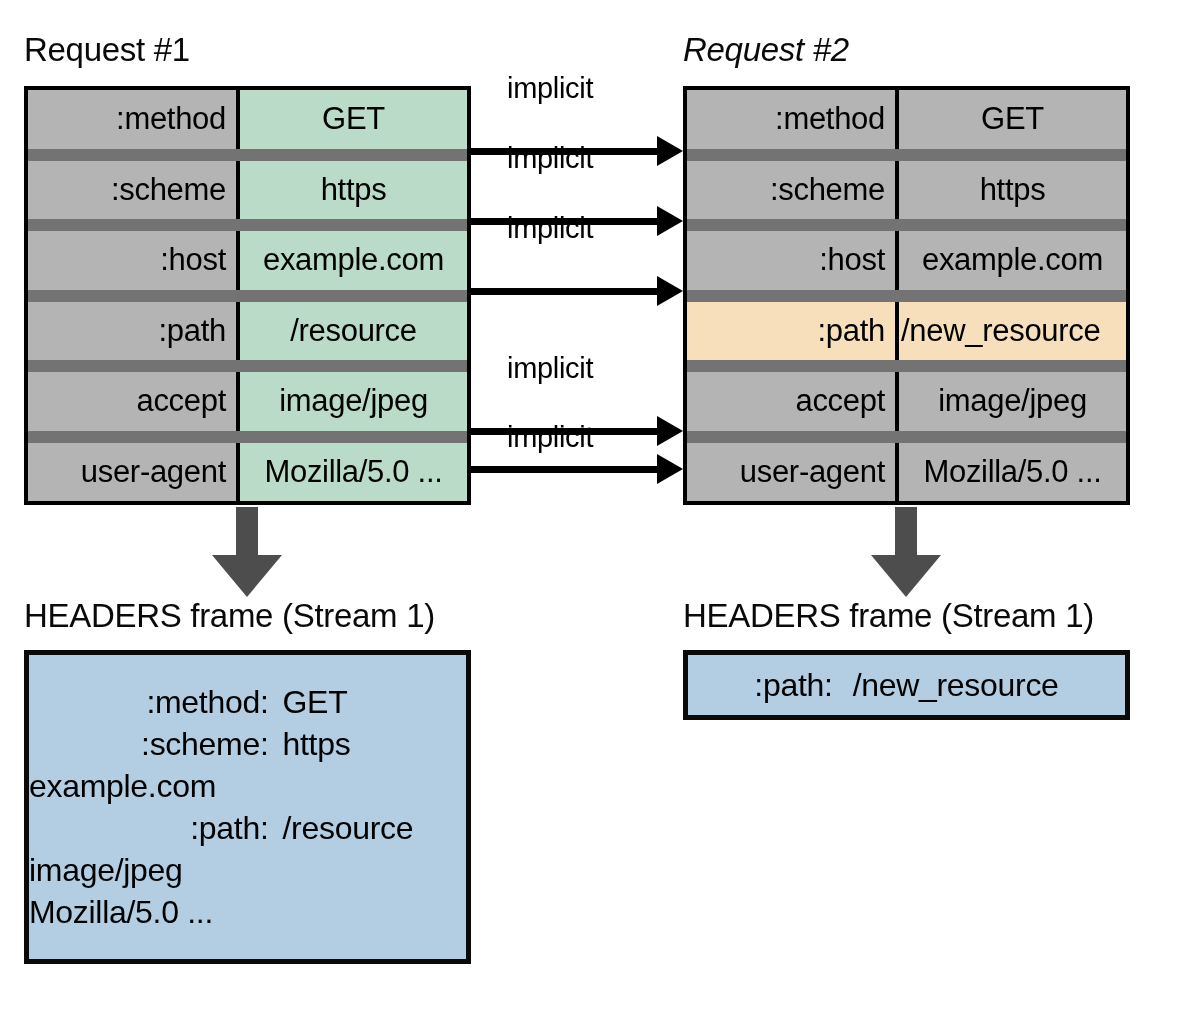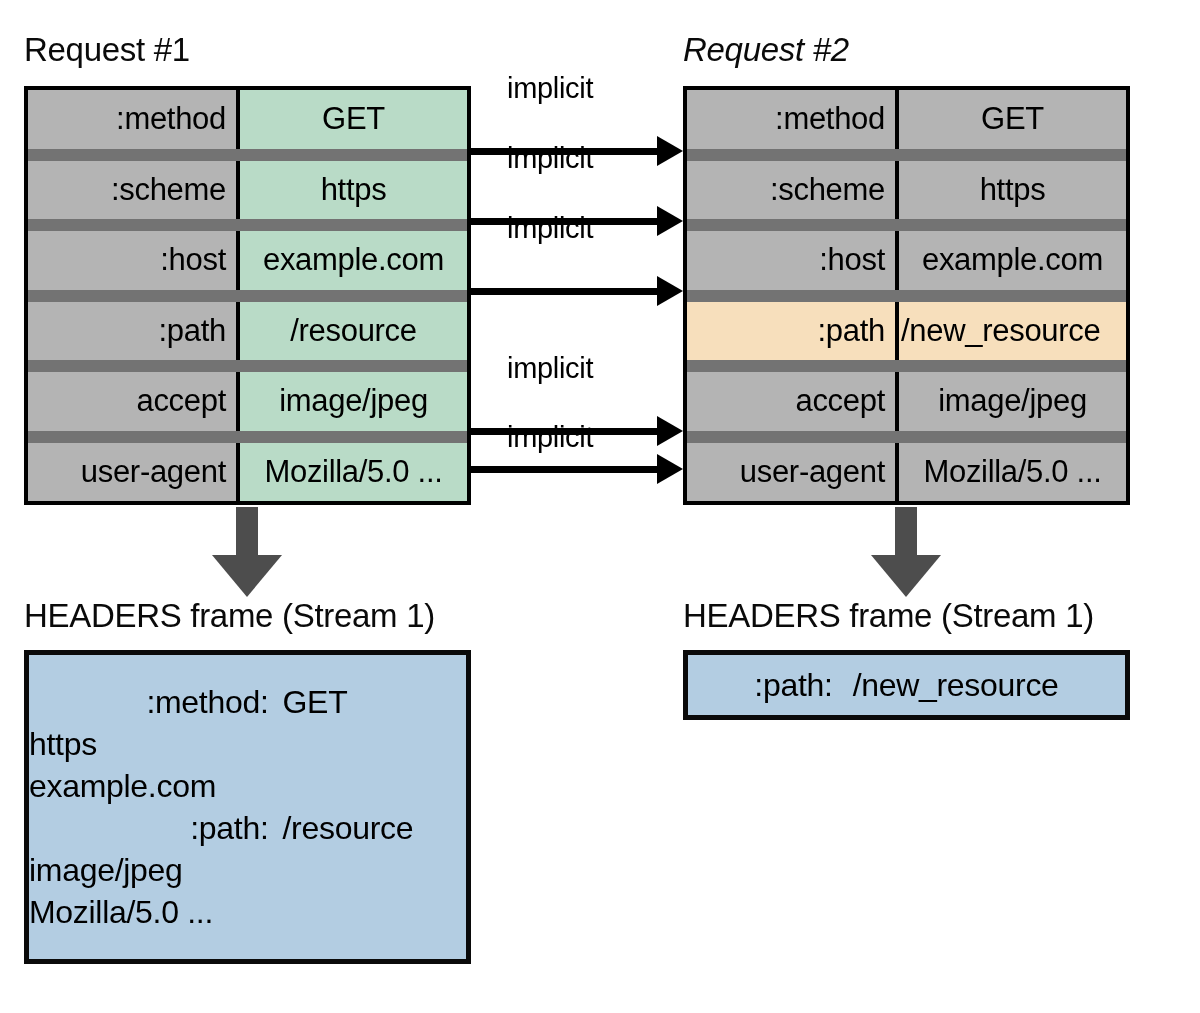--- a/index.html
+++ b/index.html
@@ -239,20 +239,21 @@
 
   <div class="caption" style="left:24px;top:599px;">HEADERS frame (Stream 1)</div>
   <div class="caption" style="left:683px;top:599px;">HEADERS frame (Stream 1)</div>
 
   <div class="frame" id="frame-left">
     <div class="hrow">
       <span class="hkey">:method:</span>
       <span class="hval">GET</span>
     </div>
     <div class="hrow">
+      <span class="hkey">:scheme:</span>
       <span class="hval">https</span>
     </div>
     <div class="hrow">
       <span class="hval">example.com</span>
     </div>
     <div class="hrow">
       <span class="hkey">:path:</span>
       <span class="hval">/resource</span>
     </div>
     <div class="hrow">

